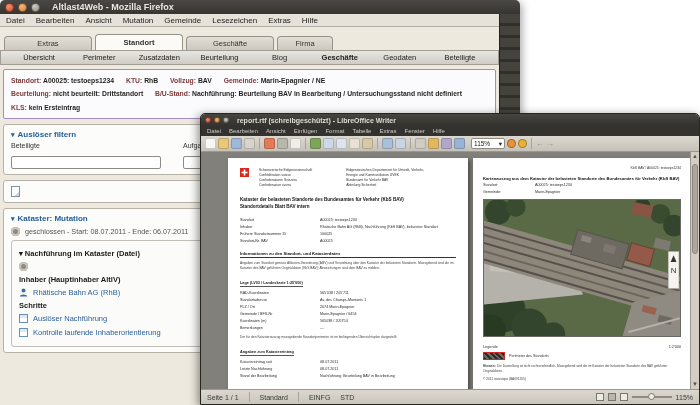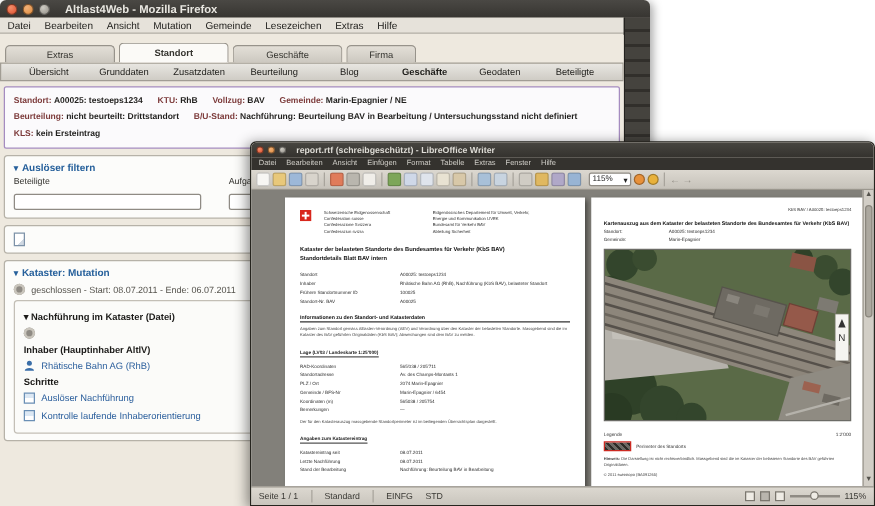--- a/index.html
+++ b/index.html
@@ -168,21 +168,21 @@
 
     <div class="ff-content">
       <div class="tabrow1">
         <div class="tab1">Extras</div>
         <div class="tab1 active">Standort</div>
         <div class="tab1">Geschäfte</div>
         <div class="tab1 cut">Firma</div>
       </div>
       <div class="tabrow2">
         <span class="tab2">Übersicht</span>
-        <span class="tab2">Grunddaten</span>
+        <span class="tab2">Perimeter</span>
         <span class="tab2">Zusatzdaten</span>
         <span class="tab2">Beurteilung</span>
         <span class="tab2">Blog</span>
         <span class="tab2 active">Geschäfte</span>
         <span class="tab2">Geodaten</span>
         <span class="tab2">Beteiligte</span>
       </div>
 
       <div class="infobox">
         <div class="iline">

